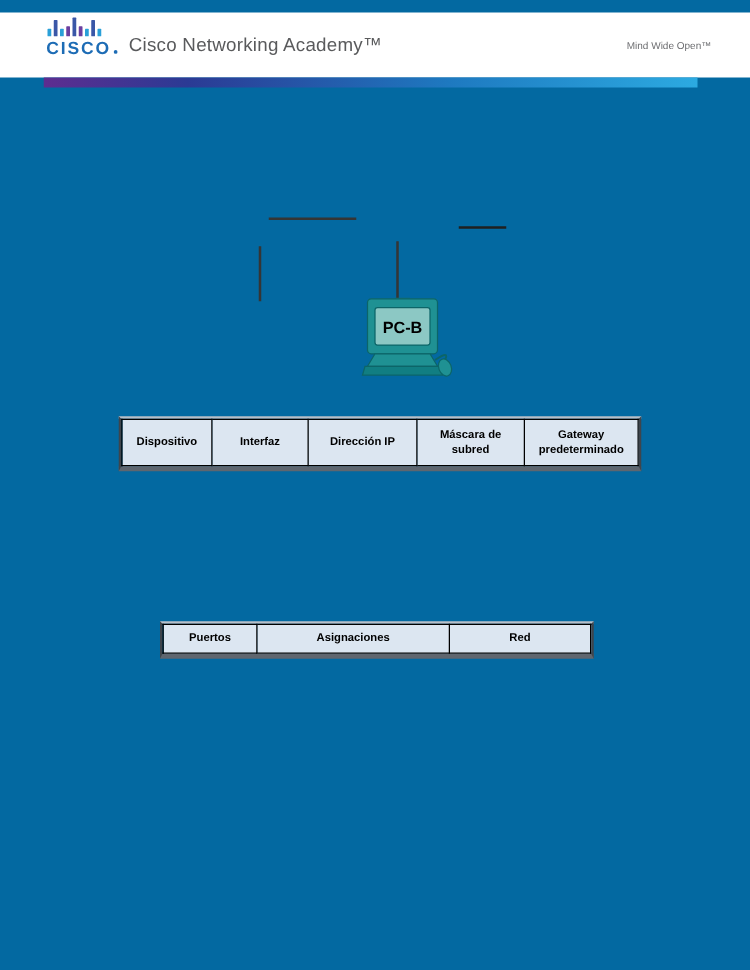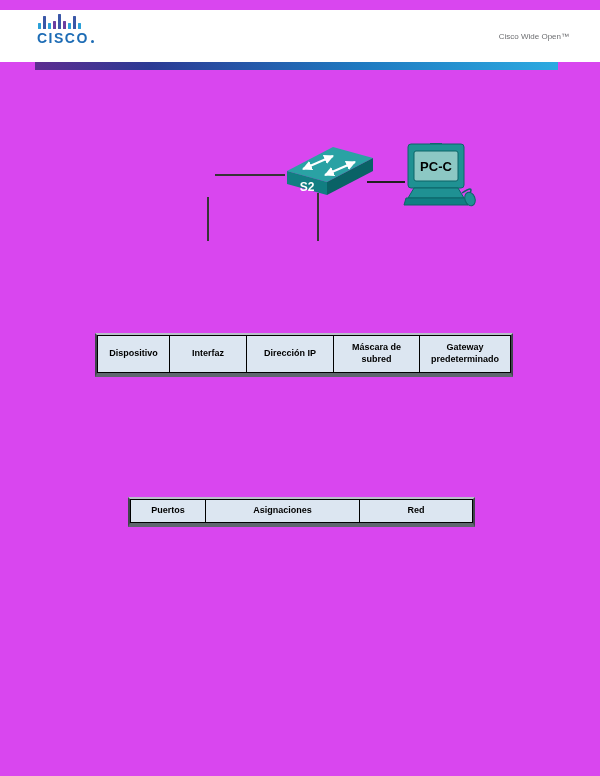--- a/index.html
+++ b/index.html
@@ -1,18 +1,18 @@
 <!DOCTYPE html>
 <html><head>
 <meta charset="utf-8">
 <style>
   html,body { margin:0; padding:0; background:#000; }
   .page {
     position:relative; width:600px; height:776px; margin:0 auto;
-    background:#d946ef; overflow:hidden;
+    background:#0369a1; overflow:hidden;
     font-family:"Liberation Sans", sans-serif;
   }
 
   
   .header-band { position:absolute; left:0; top:10px; width:600px; height:52px; background:#ffffff; }
   .logo-block { position:absolute; left:37px; top:4px; width:60px; }
   .logo-bars { display:flex; align-items:flex-end; height:15px; gap:2px; margin-left:1px; }
   .logo-bars i { display:block; width:3px; border-radius:0.5px; }
   .b1 { height:6px;  background:#2aa0d8; }
   .b2 { height:13px; background:#3a57a7; }
@@ -93,57 +93,48 @@
           <i class="b6"></i>
           <i class="b7"></i>
           <i class="b8"></i>
           <i class="b9"></i>
       </div>
       <div class="logo-wordmark">
         <span>CISCO</span>
         <span class="logo-dot"></span>
       </div>
     </div>
-    <div class="tagline">Cisco Wide Open™</div>
+    <div class="brand-product">Cisco Networking Academy™</div>
+    <div class="tagline">Mind Wide Open™</div>
   </div>
   <div class="gradient-bar"></div>
 
   <div class="topology">
 
     <div class="link link-h" style="left:215px; top:94px;  width:70px;"></div>
     <div class="link link-h" style="left:367px; top:101px; width:38px; background:#202020;"></div>
     <div class="link link-v" style="left:207px; top:117px; height:44px;"></div>
     <div class="link link-v" style="left:317px; top:113px; height:48px;"></div>
 
 
-    <div class="device" style="left:283px; top:62px; width:92px; height:56px;">
-      <svg viewBox="0 0 92 56" width="92" height="56">
-        <polygon points="4,29 50,5 90,16 44,40" fill="#2aa2a4"></polygon>
-        <polygon points="44,40 90,16 90,29 44,53" fill="#0a6266"></polygon>
-        <polygon points="4,29 44,40 44,53 4,42" fill="#117e82"></polygon>
-        <line x1="20" y1="27" x2="50" y2="14" stroke="#fff" stroke-width="2.2" marker-start="url(#arrow)" marker-end="url(#arrow)"></line>
-        <line x1="42" y1="33" x2="72" y2="20" stroke="#fff" stroke-width="2.2" marker-start="url(#arrow)" marker-end="url(#arrow)"></line>
-        <text class="sw-label" x="24" y="49" text-anchor="middle">S2</text>
-      </svg>
-    </div>
 
-    <div class="device" style="left:402px; top:63px; width:76px; height:68px;">
+
+
+    <div class="device" style="left:288px; top:158px; width:76px; height:68px;">
       <svg viewBox="0 0 76 68" width="76" height="68">
         <rect x="28" y="0" width="12" height="5" fill="#156f72"></rect>
         <rect x="6" y="1" width="56" height="44" rx="3" fill="#1f9193" stroke="#0c6568" stroke-width="1"></rect>
         <rect x="12" y="8" width="44" height="30" rx="2" fill="#8cc8c4" stroke="#0c6568" stroke-width="1"></rect>
         <polygon points="12,45 56,45 62,55 6,55" fill="#1f9193" stroke="#0c6568" stroke-width="1"></polygon>
         <polygon points="4,55 64,55 66,62 2,62" fill="#117e82" stroke="#0c6568" stroke-width="1"></polygon>
         <path d="M60,50 Q72,42 68,50" stroke="#0c6568" stroke-width="1.5" fill="none"></path>
         <ellipse cx="68" cy="56" rx="5" ry="7" fill="#1f9193" stroke="#0c6568" stroke-width="1" transform="rotate(-20 68 56)"></ellipse>
-        <text class="pc-label" x="34" y="28" text-anchor="middle">PC-C</text>
+        <text class="pc-label" x="34" y="28" text-anchor="middle">PC-B</text>
       </svg>
     </div>
-
-
 
   </div>
 
   <div class="tblwrap t-addressing">
     <table>
       <colgroup>
         <col style="width:72px">
           <col style="width:77px">
           <col style="width:87px">
           <col style="width:86px">

